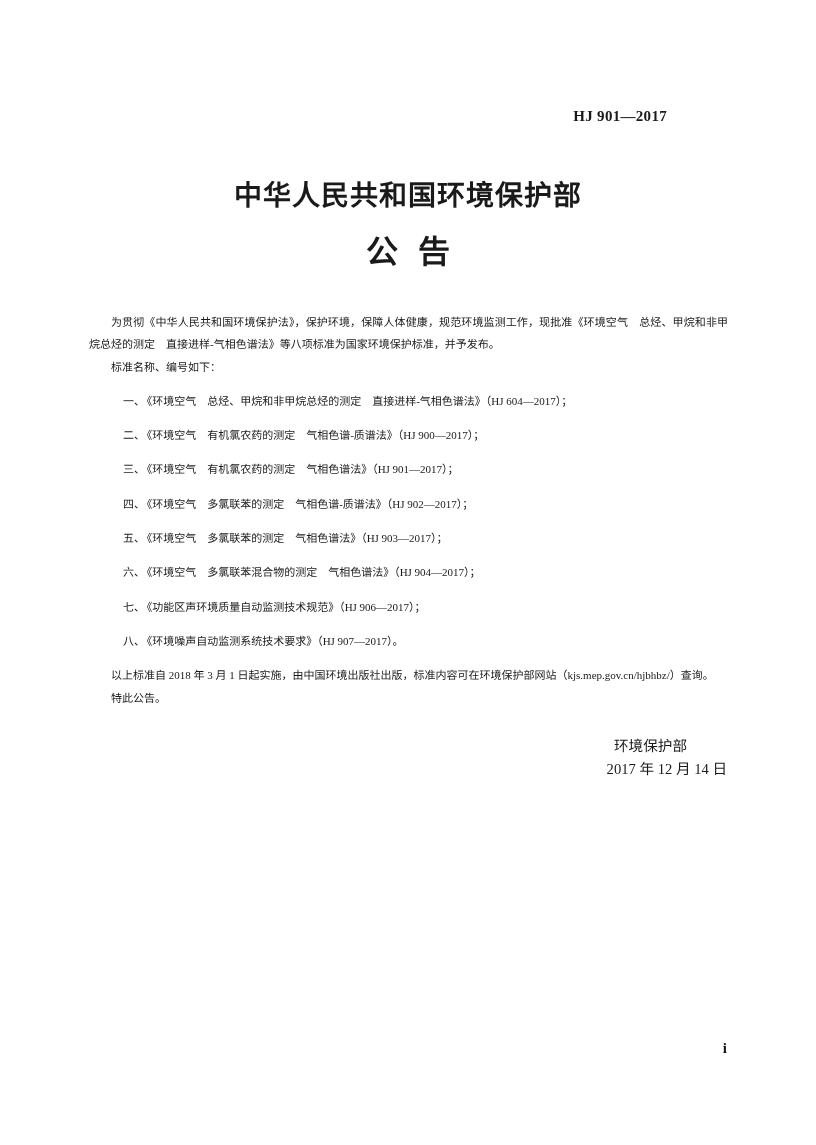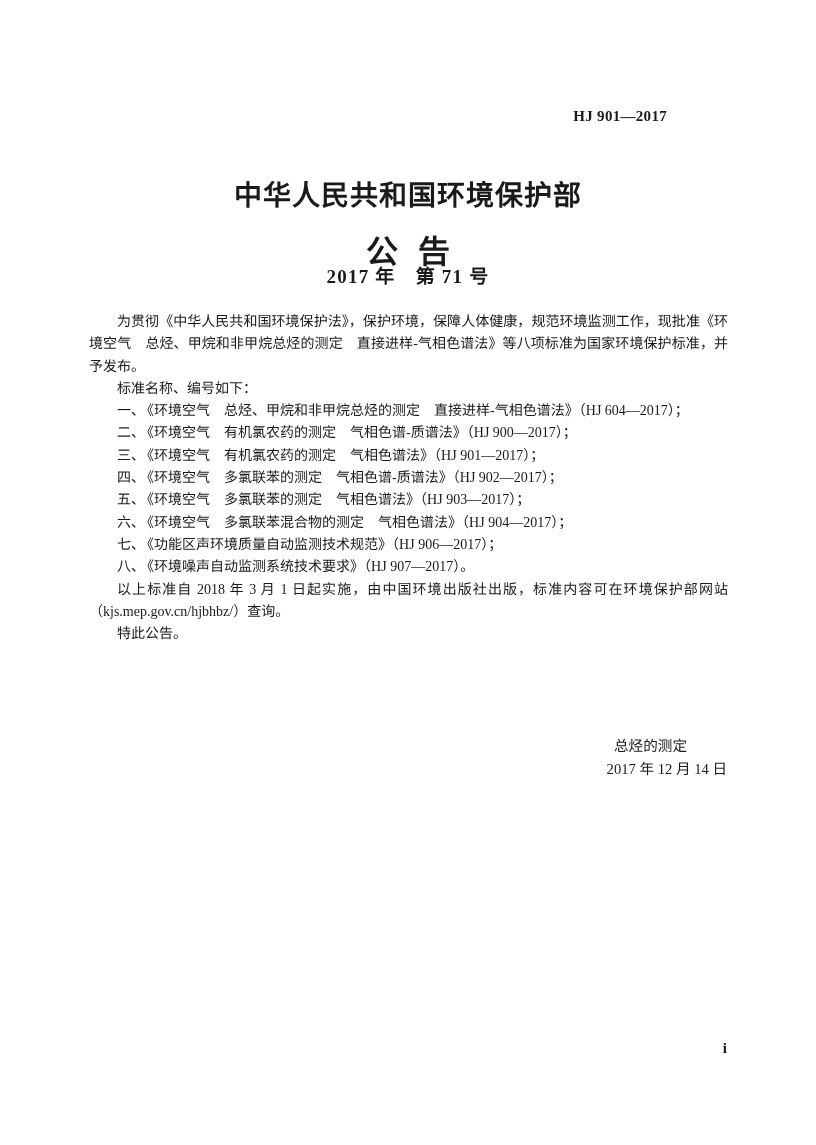--- a/index.html
+++ b/index.html
@@ -62,37 +62,37 @@
     font-weight: bold;
     letter-spacing: 1.2px;
   }
 
   
   .body-block {
     position: absolute;
     top: 311px;
     left: 89px;
     width: 639px;
-    font-size: 14px;
+    font-size: 11px;
     line-height: 22.3px;
   }
   .para {
     margin: 0;
     text-align: justify;
     text-justify: inter-ideograph;
     text-indent: 2em;
   }
 
   .std-list {
     list-style: none;
     margin: 0;
     padding: 0;
   }
   .std-list li {
-    margin: 0;
+    margin: 12px;
     padding-left: 2em;
     text-indent: 0;
     white-space: nowrap;
   }
   .li-num { margin-right: 0.15em; }
 
   
   .signature {
     position: absolute;
     top: 735px;
@@ -121,21 +121,20 @@
 
 <div class="page">
 
   <div class="doc-header">HJ 901—2017</div>
 
   <div class="masthead">
     <div class="org-title">中华人民共和国环境保护部</div>
     <div class="doc-kind">公告</div>
   </div>
 
-  <div class="issue-no">2017 年　第 71 号</div>
 
   <div class="body-block">
 
     <p class="para">为贯彻《中华人民共和国环境保护法》，保护环境，保障人体健康，规范环境监测工作，现批准《环境空气　总烃、甲烷和非甲烷总烃的测定　直接进样-气相色谱法》等八项标准为国家环境保护标准，并予发布。</p>
 
     <p class="para">标准名称、编号如下：</p>
 
     <ul class="std-list" id="standards-list">
         <li><span class="li-num">一、</span><span>《环境空气　总烃、甲烷和非甲烷总烃的测定　直接进样-气相色谱法》</span><span>（HJ 604—2017）；</span></li>
         <li><span class="li-num">二、</span><span>《环境空气　有机氯农药的测定　气相色谱-质谱法》</span><span>（HJ 900—2017）；</span></li>
@@ -147,19 +146,19 @@
         <li><span class="li-num">八、</span><span>《环境噪声自动监测系统技术要求》</span><span>（HJ 907—2017）。</span></li>
       </ul>
 
     <p class="para">以上标准自 2018 年 3 月 1 日起实施，由中国环境出版社出版，标准内容可在环境保护部网站（kjs.mep.gov.cn/hjbhbz/）查询。</p>
 
 
     <p class="para">特此公告。</p>
   </div>
 
   <div class="signature">
-    <div class="sig-org">总烃的测定</div>
+    <div class="sig-org">环境保护部</div>
     <div class="sig-date">2017 年 12 月 14 日</div>
   </div>
 
   <div class="folio">i</div>
 
 </div>
 
 </body></html>

